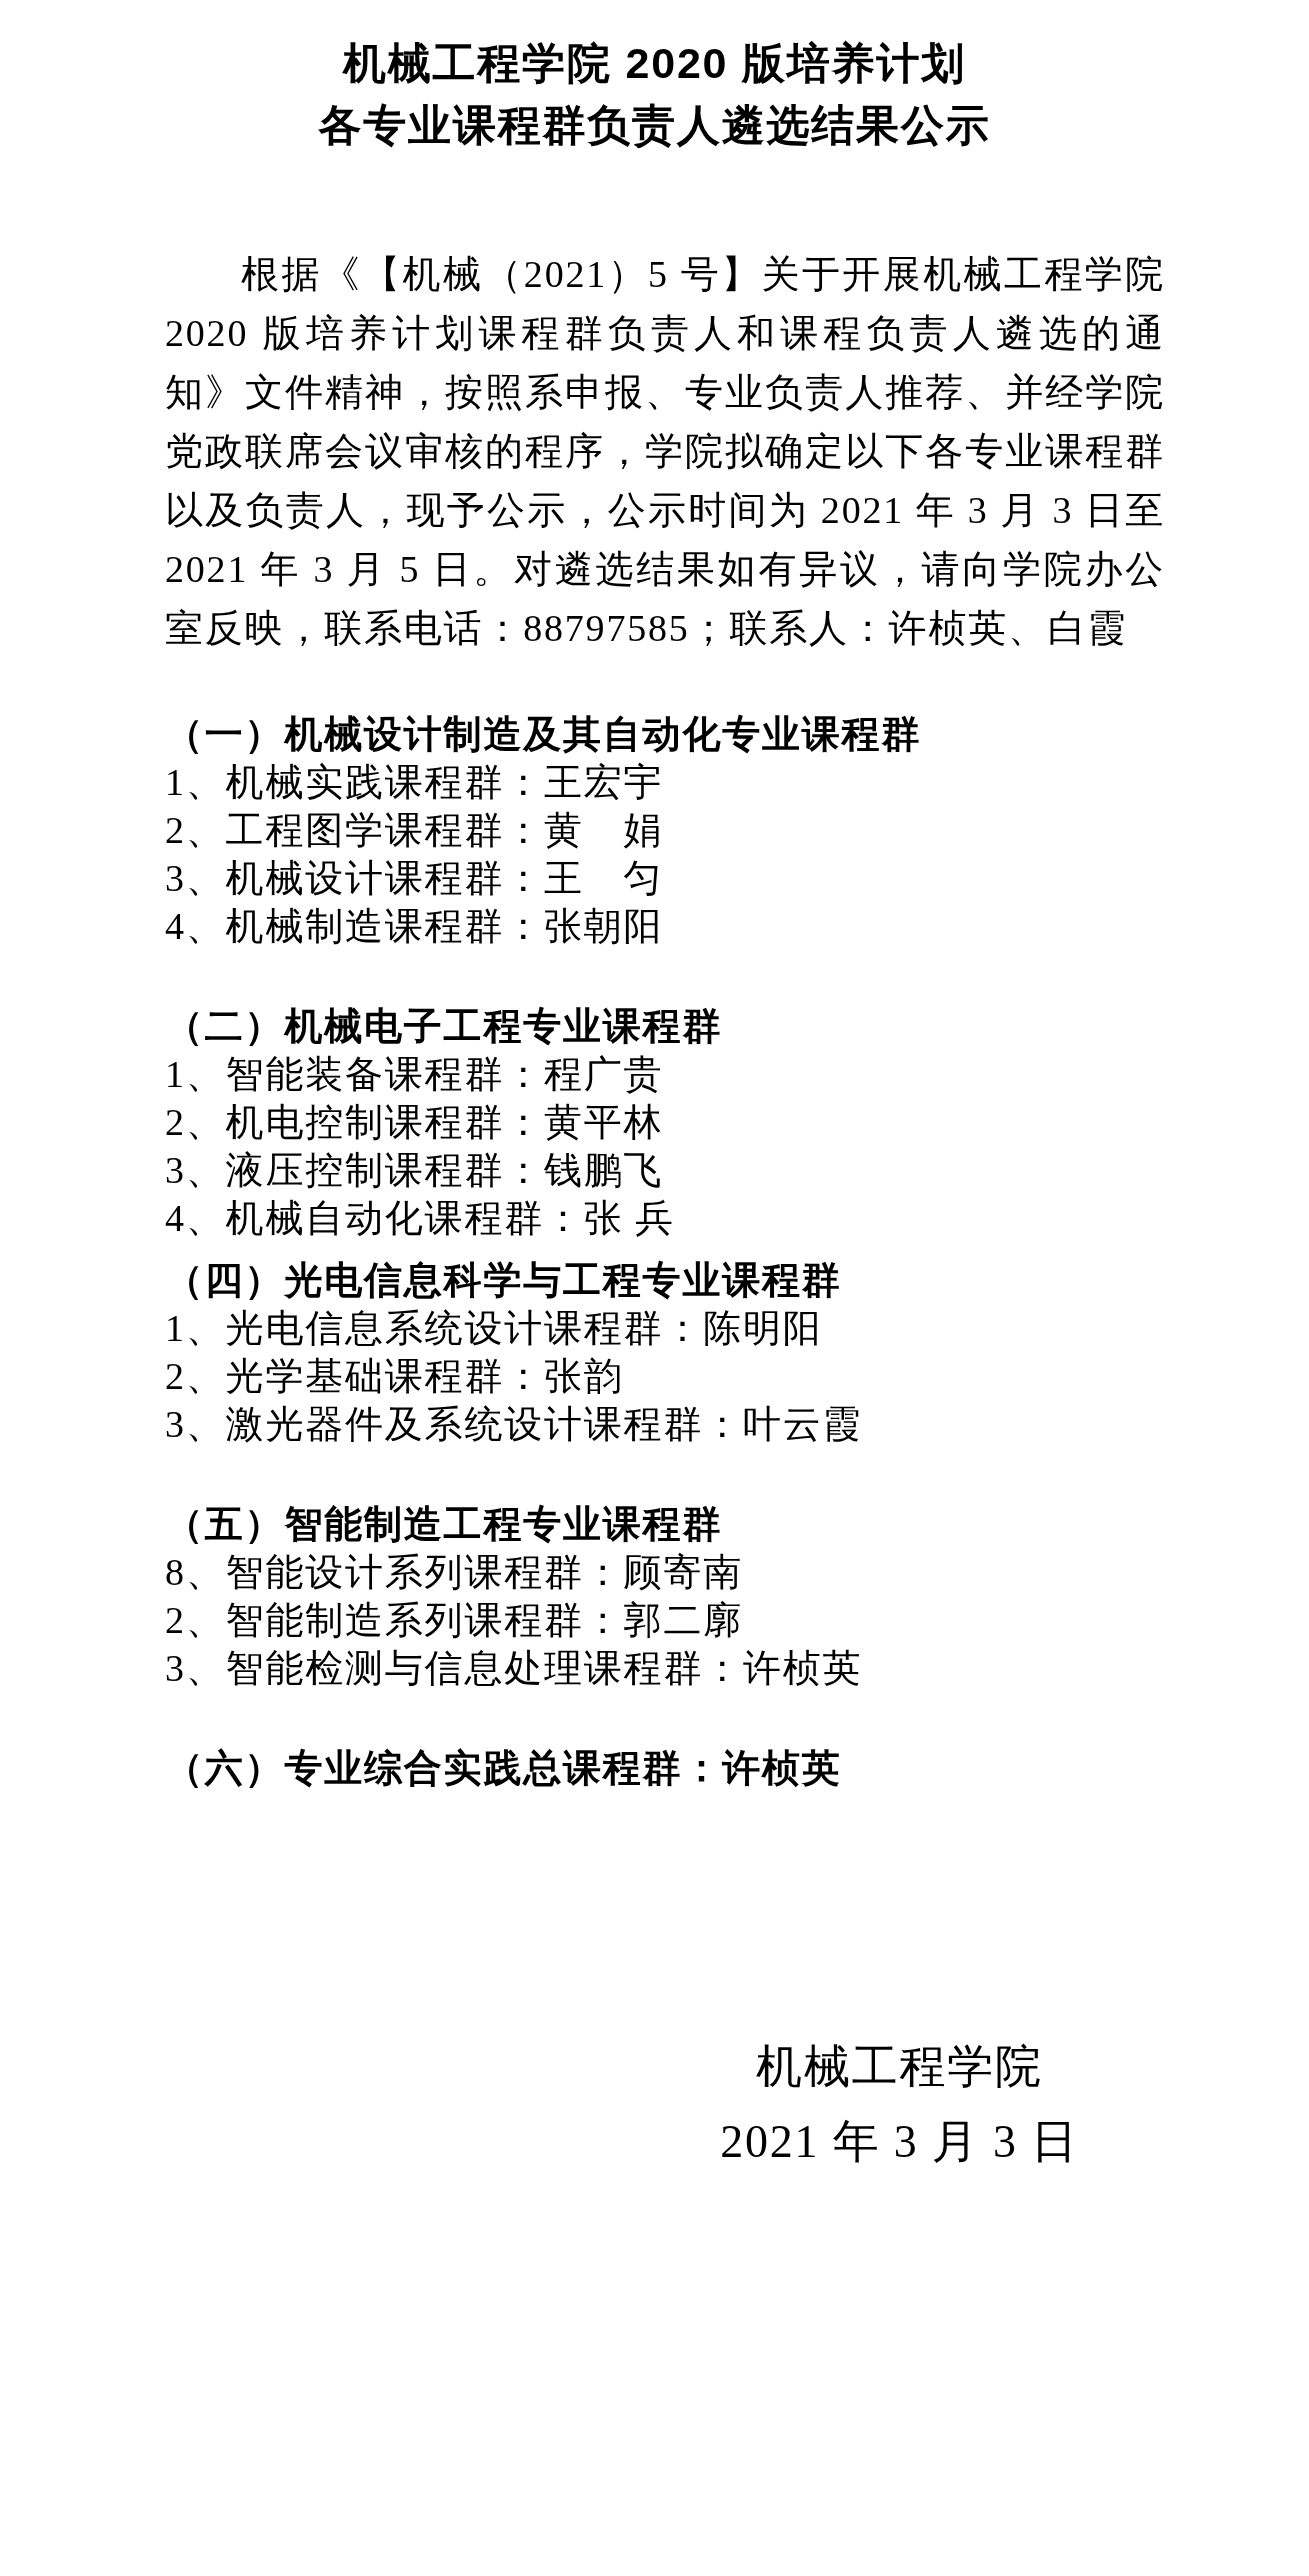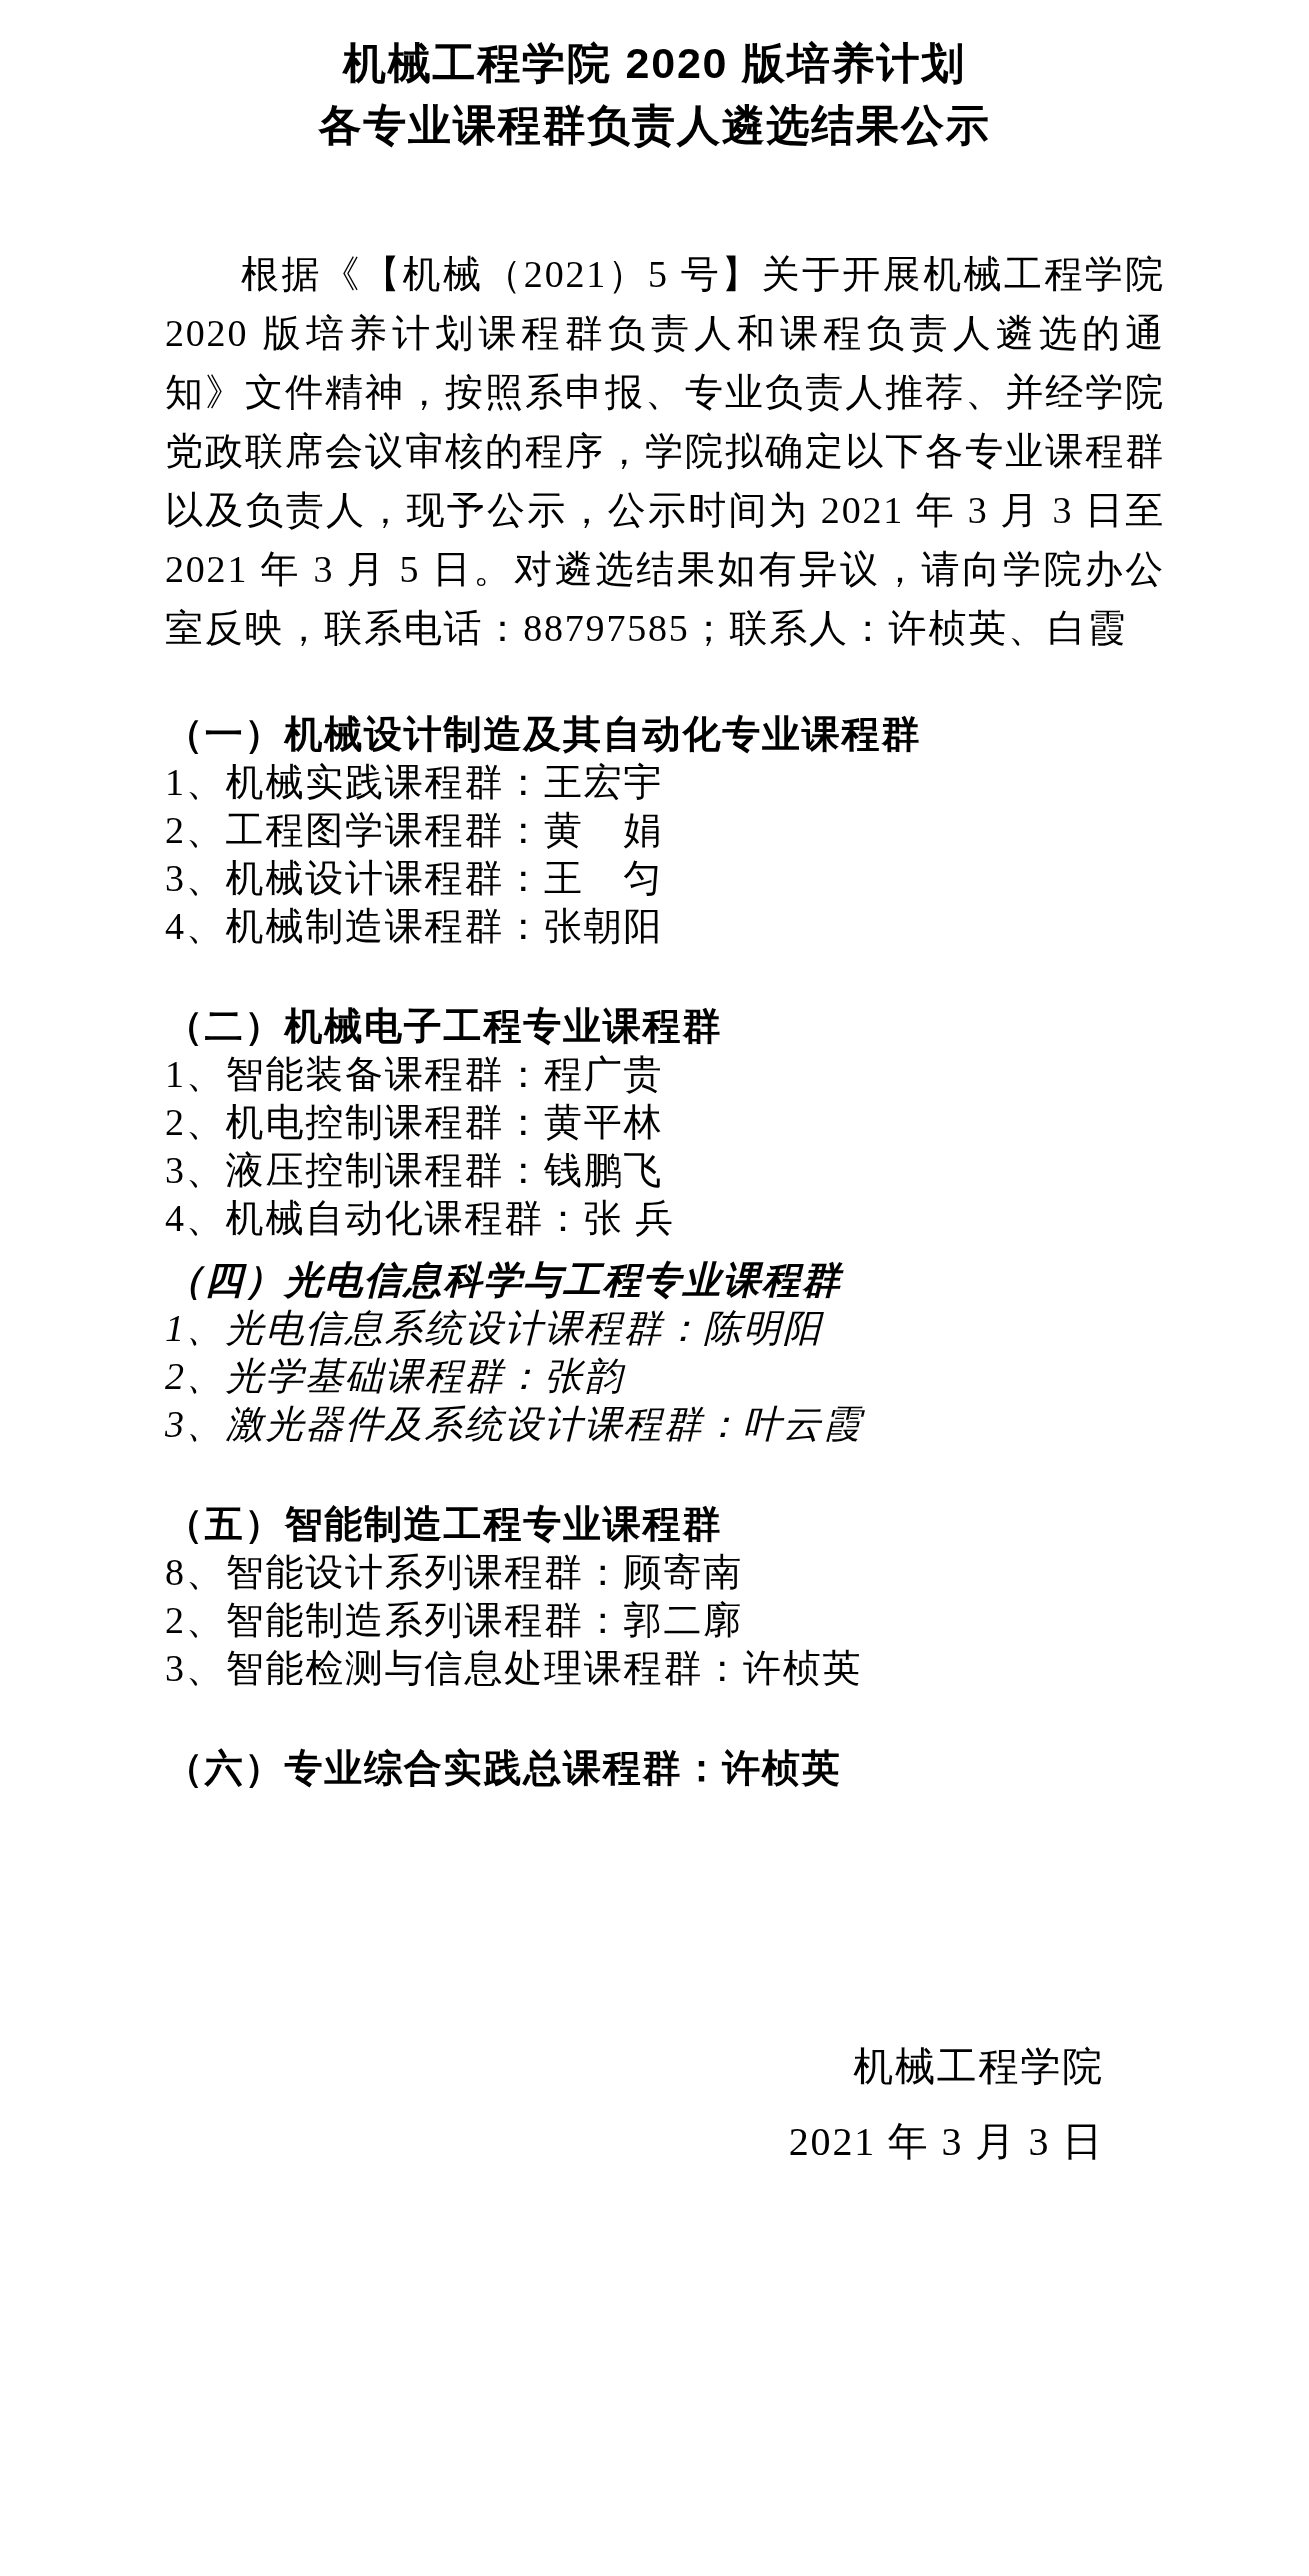--- a/index.html
+++ b/index.html
@@ -35,40 +35,39 @@
     text-indent: 2em;
   }
   .sections {
     margin: 0 144px 0 165px;
   }
   .section {
     margin-top: 52px;
   }
   .section.tight {
     margin-top: 14.2px;
-    font-style: italic;
   }
   .section-heading {
     font-weight: 700;
     font-size: 38px;
     line-height: 48px;
     letter-spacing: 1.8px;
   }
   .section-item {
     font-size: 38px;
     line-height: 48px;
     letter-spacing: 1.8px;
   }
   .signature {
     margin-top: 237px;
     margin-left: auto;
     margin-right: 205px;
     width: 409px;
-    text-align: right;
-    font-size: 40px;
+    text-align: center;
+    font-size: 46px;
     line-height: 75px;
     letter-spacing: 1.8px;
   }
 </style>
 </head>
 <body>
 
 <div class="page">
 
   <h1 class="title">

